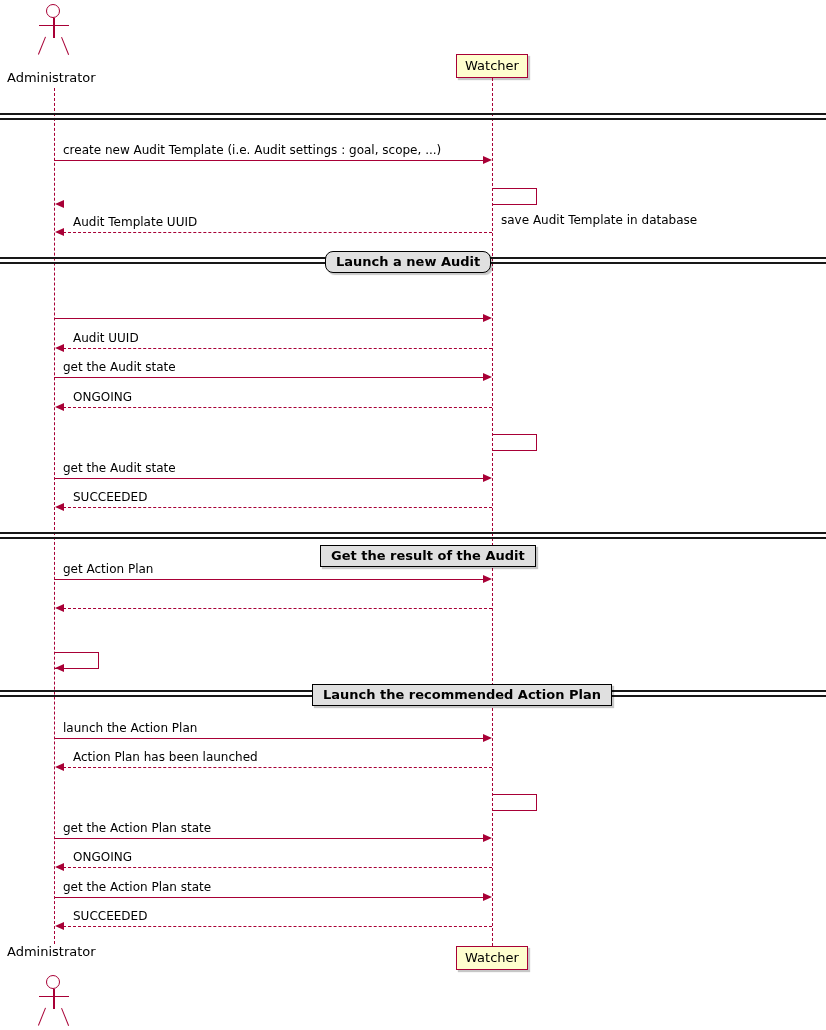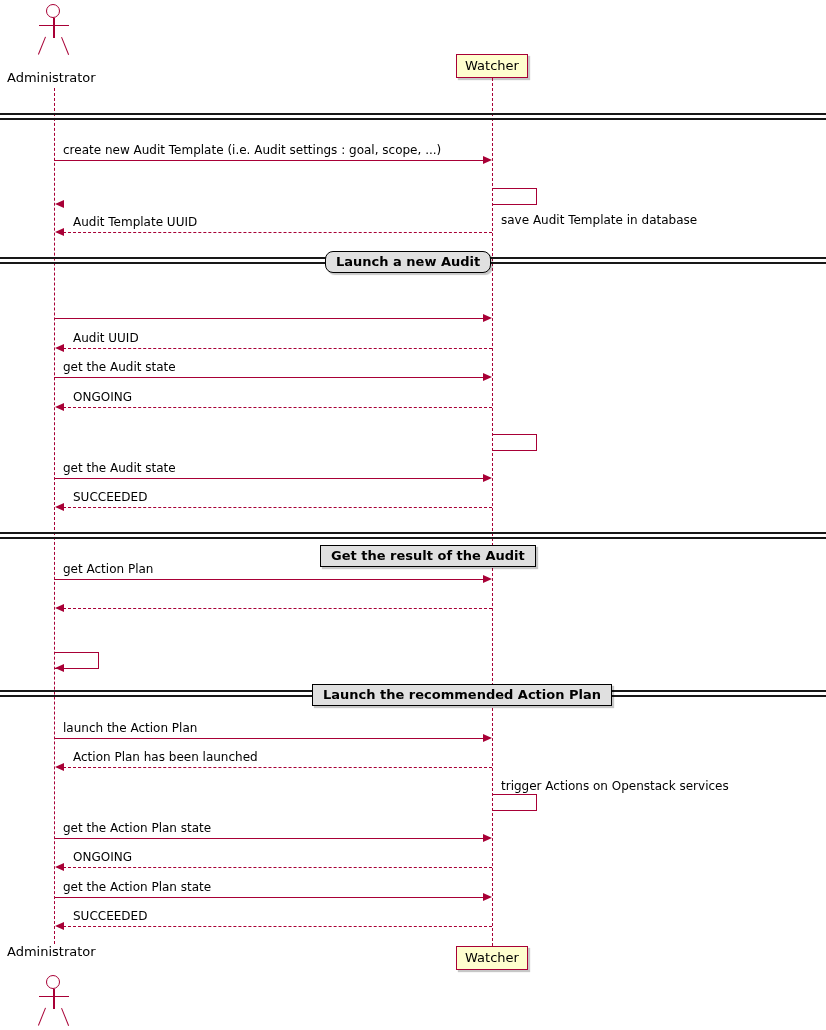--- a/index.html
+++ b/index.html
@@ -157,21 +157,20 @@
   <div class="divider-label" style="left:276px;top:684px;margin-left:36px;">Launch the recommended Action Plan</div>
 
   <div class="msg-text" style="left:63px;top:721px;">launch the Action Plan</div>
   <div class="msg-line" style="left:54px;top:738px;width:430px;"></div>
   <div class="arrow right" style="left:483px;top:734px;"></div>
 
   <div class="msg-text" style="left:73px;top:750px;">Action Plan has been launched</div>
   <div class="msg-line dashed" style="left:63px;top:767px;width:429px;"></div>
   <div class="arrow left" style="left:55px;top:763px;"></div>
 
-  <div class="msg-text" style="left:501px;top:779px;">trigger Actions on Openstack services</div>
   <div class="self" style="left:492px;top:794px;width:46px;height:16px;">
     <div class="top" style="width:45px;"></div>
     <div class="rightseg" style="left:44px;height:16px;"></div>
     <div class="bot" style="top:16px;width:45px;"></div>
   </div>
 
   <div class="msg-text" style="left:63px;top:821px;">get the Action Plan state</div>
   <div class="msg-line" style="left:54px;top:838px;width:430px;"></div>
   <div class="arrow right" style="left:483px;top:834px;"></div>
 

